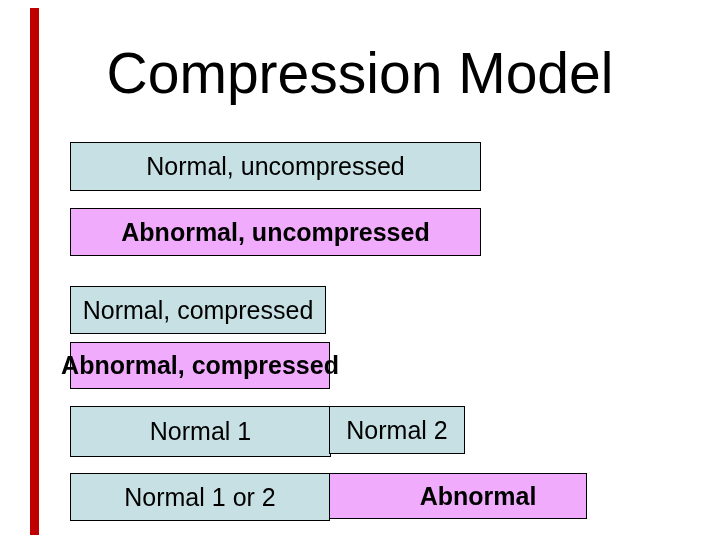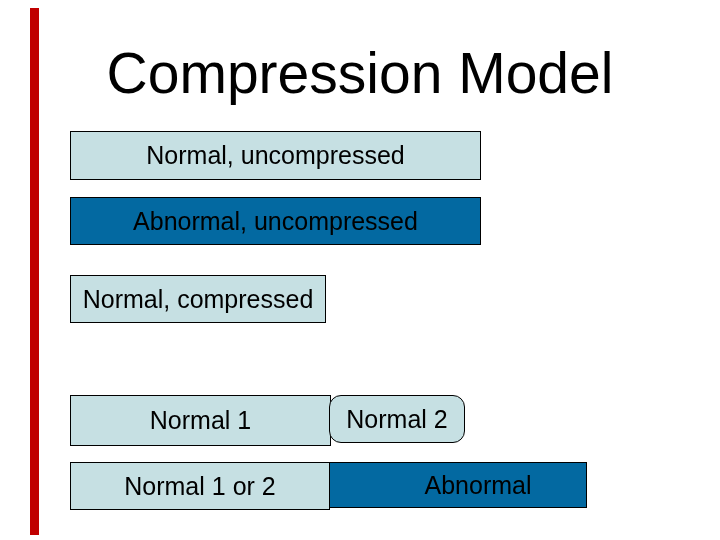--- a/index.html
+++ b/index.html
@@ -30,29 +30,30 @@
   .model-box{
     position:absolute;
     box-sizing:border-box;
     border:1.5px solid #000000;
     display:flex;
     align-items:center;
     justify-content:center;
     font-size:25px;
     color:#000000;
     white-space:nowrap;
+    margin-top:11px;
   }
   .fill-normal{background:#C6E0E3;}
-  .fill-abnormal{background:#0369a1;}
+  .fill-abnormal{background:#f0abfc;font-weight:bold;}
   .b1{left:70px;top:131px;width:411px;height:49px;}
   .b2{left:70px;top:197px;width:411px;height:48px;}
   .b3{left:70px;top:275px;width:256px;height:48px;justify-content:center;}
   .b4{left:70px;top:331px;width:260px;height:47px;}
   .b5a{left:70px;top:395px;width:261px;height:51px;}
-  .b5b{left:329px;top:395px;width:136px;height:48px;border-radius:12px;}
+  .b5b{left:329px;top:395px;width:136px;height:48px;}
   .b6a{left:70px;top:462px;width:260px;height:48px;}
   .b6b{left:329px;top:462px;width:258px;height:46px;padding-left:40px;}
 </style>
 </head>
 <body>
 
 <div class="slide">
 
   <div class="accent-bar"></div>
 
@@ -63,20 +64,23 @@
   </div>
 
   <div class="model-box fill-abnormal b2">
     <span>Abnormal, uncompressed</span>
   </div>
 
   <div class="model-box fill-normal b3">
     <span>Normal, compressed</span>
   </div>
 
+  <div class="model-box fill-abnormal b4">
+    <span>Abnormal, compressed</span>
+  </div>
 
   <div class="model-box fill-normal b5a">
     <span>Normal 1</span>
   </div>
 
   <div class="model-box fill-normal b5b">
     <span>Normal 2</span>
   </div>
 
   <div class="model-box fill-normal b6a">

